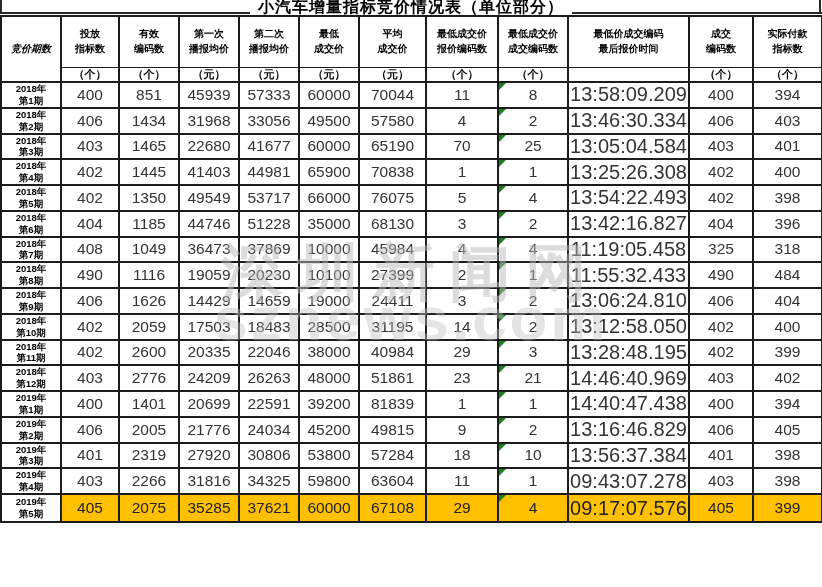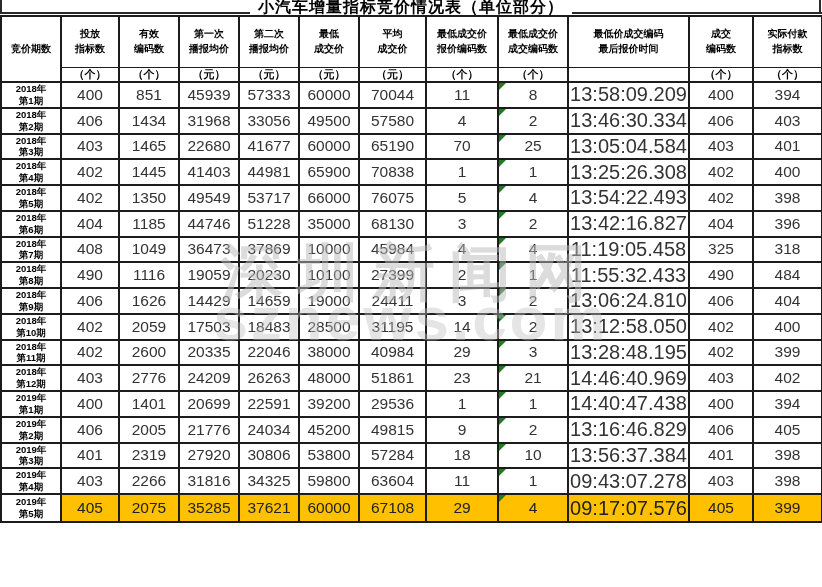--- a/index.html
+++ b/index.html
@@ -38,21 +38,21 @@
     text-align:center; vertical-align:middle;
     overflow:hidden; background:transparent;
   }
   tr.hdr-main  { height:51px; }
   tr.hdr-units { height:15px; }
   tr.hdr-main th {
     font-size:10px; font-weight:bold; color:#000;
     white-space:pre-line; line-height:1.45;
     border-bottom-width:1px;
   }
-  tr.hdr-main th.col0 { border-bottom-width:2px; }
+  tr.hdr-main th.col0 { border-bottom-width:2px;font-style:italic; }
   tr.hdr-units th {
     font-size:11px; font-weight:bold; color:#000;
     border-top-width:1px; line-height:1;
   }
   tbody tr { height:15px; }
   tbody tr.hl-row { height:28px; }
   td.pd {
     font-size:9.5px; font-weight:bold; color:#000;
     white-space:pre-line; line-height:1.25;
   }
@@ -328,21 +328,21 @@
         <td class="num">402</td>
       </tr>
       <tr>
         <td class="pd">2019年
 第1期</td>
         <td class="num">400</td>
         <td class="num">1401</td>
         <td class="num">20699</td>
         <td class="num">22591</td>
         <td class="num">39200</td>
-        <td class="num">29536</td>
+        <td class="num">81839</td>
         <td class="num">1</td>
         <td class="num tri">1</td>
         <td class="num time">14:40:47.438</td>
         <td class="num">400</td>
         <td class="num">394</td>
       </tr>
       <tr>
         <td class="pd">2019年
 第2期</td>
         <td class="num">406</td>

